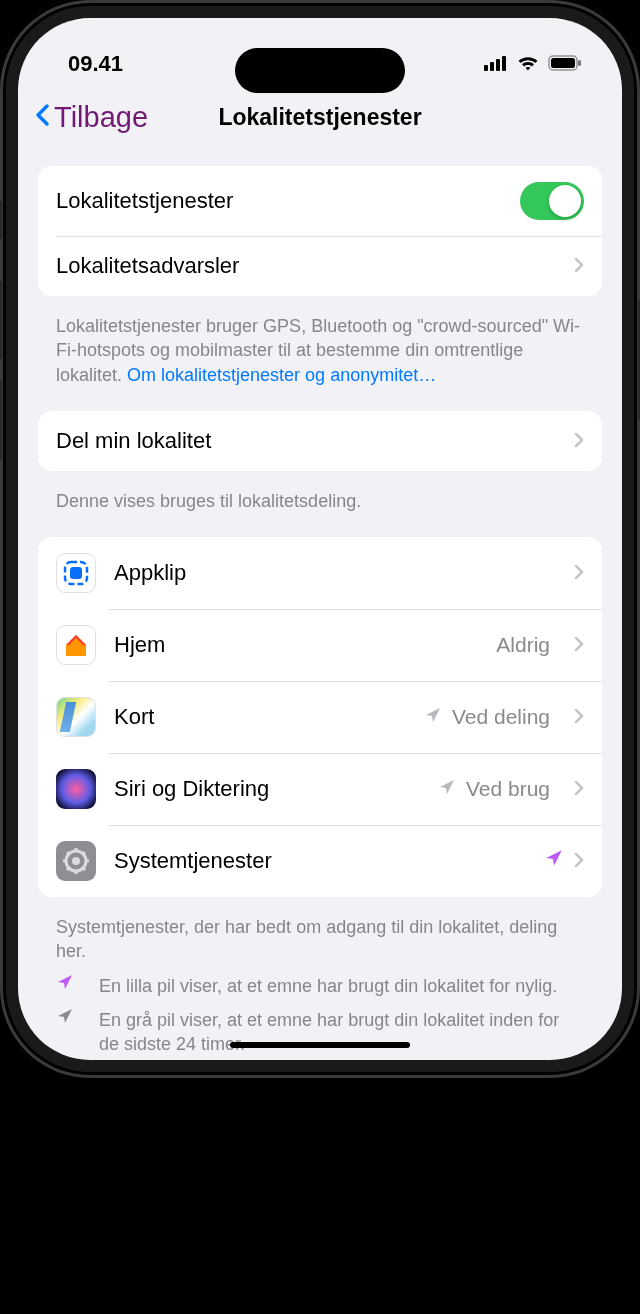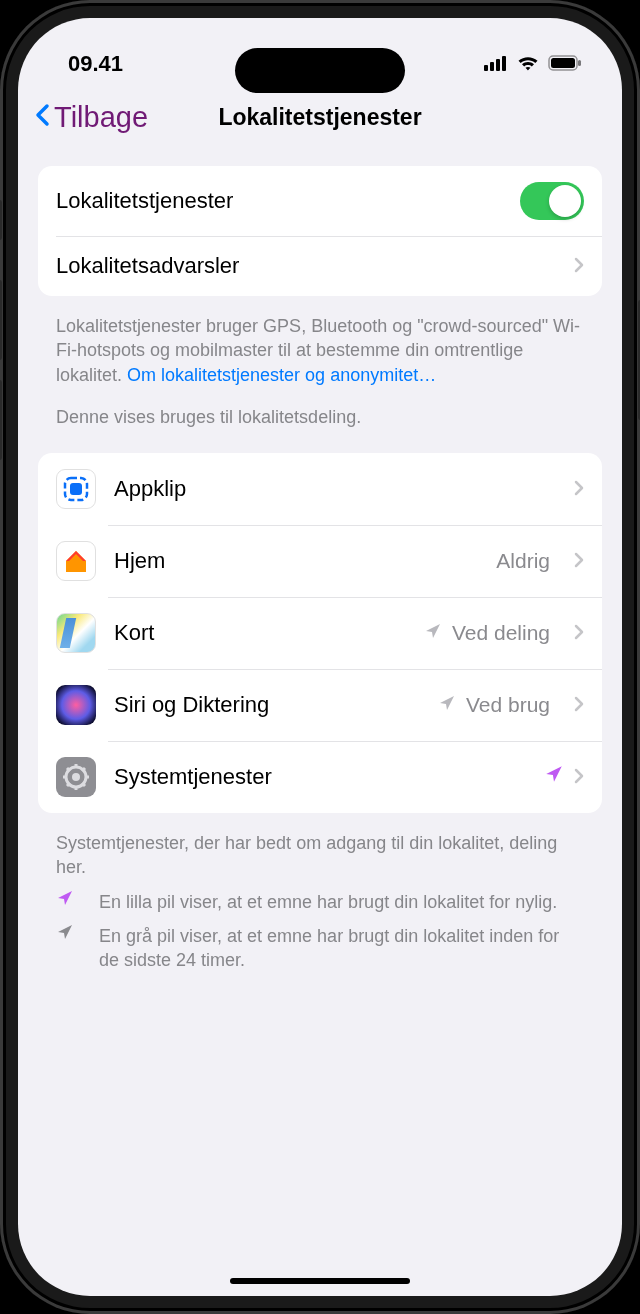--- a/index.html
+++ b/index.html
@@ -6,21 +6,21 @@
   body {
     font-family: -apple-system, BlinkMacSystemFont, "Segoe UI", Helvetica, Arial, sans-serif;
     background: #000;
     display: flex;
     justify-content: center;
     width: 640px;
     height: 1314px;
   }
   .device-frame {
     width: 640px;
-    height: 1314px;
+    height: 1078px;
     background: #1a1a1a;
     border-radius: 90px;
     padding: 18px;
     position: relative;
     box-shadow: inset 0 0 0 3px #3a3a3a, inset 0 0 0 6px #000;
   }
   .screen {
     width: 100%;
     height: 100%;
     background: #f2f1f6;
@@ -232,20 +232,30 @@
             <svg width="10" height="16" viewBox="0 0 10 16">
                 <path d="M2 2 L8 8 L2 14" stroke="#c5c5c8" stroke-width="2.5" fill="none" stroke-linecap="round" stroke-linejoin="round"></path>
               </svg>
           </span>
         </div>
       </div>
       <div class="footer-text">
         <span>Lokalitetstjenester bruger GPS, Bluetooth og "crowd-sourced" Wi-Fi-hotspots og mobilmaster til at bestemme din omtrentlige lokalitet. </span><span class="footer-link">Om lokalitetstjenester og anonymitet…</span>
       </div>
 
+      <div class="group">
+        <div class="row">
+          <span class="row-label">Del min lokalitet</span>
+          <span class="chevron">
+            <svg width="10" height="16" viewBox="0 0 10 16">
+                <path d="M2 2 L8 8 L2 14" stroke="#c5c5c8" stroke-width="2.5" fill="none" stroke-linecap="round" stroke-linejoin="round"></path>
+              </svg>
+          </span>
+        </div>
+      </div>
       <div class="footer-text">Denne vises bruges til lokalitetsdeling.</div>
 
       <div class="group">
         <div class="row with-icon">
           <div class="app-icon icon-appclip">
             <svg width="30" height="30" viewBox="0 0 30 30">
                 <rect x="4" y="4" width="22" height="22" rx="6" fill="none" stroke="#0a6ff8" stroke-width="2.5" stroke-dasharray="6 3"></rect>
                 <rect x="9" y="9" width="12" height="12" rx="3" fill="#0a6ff8"></rect>
               </svg>
           </div>

